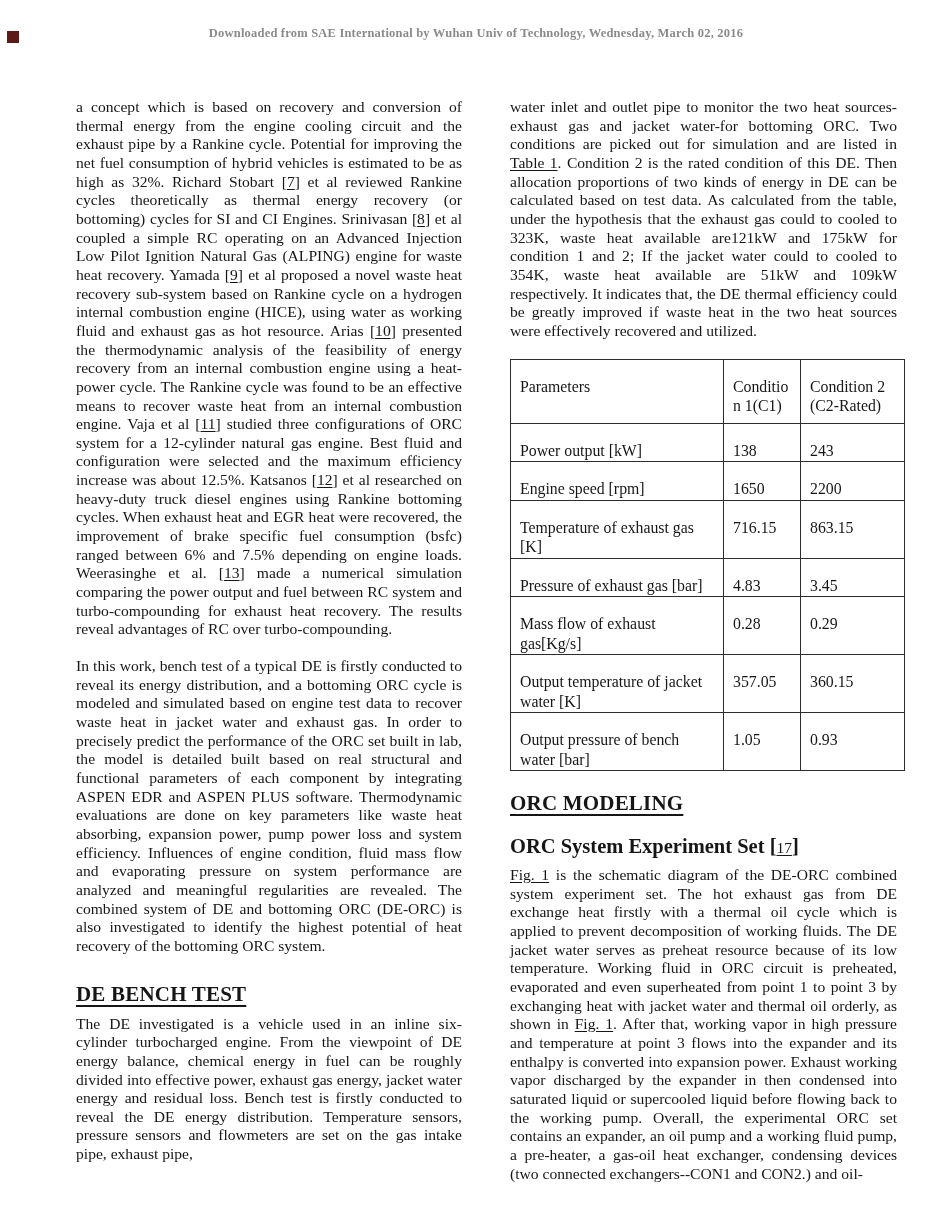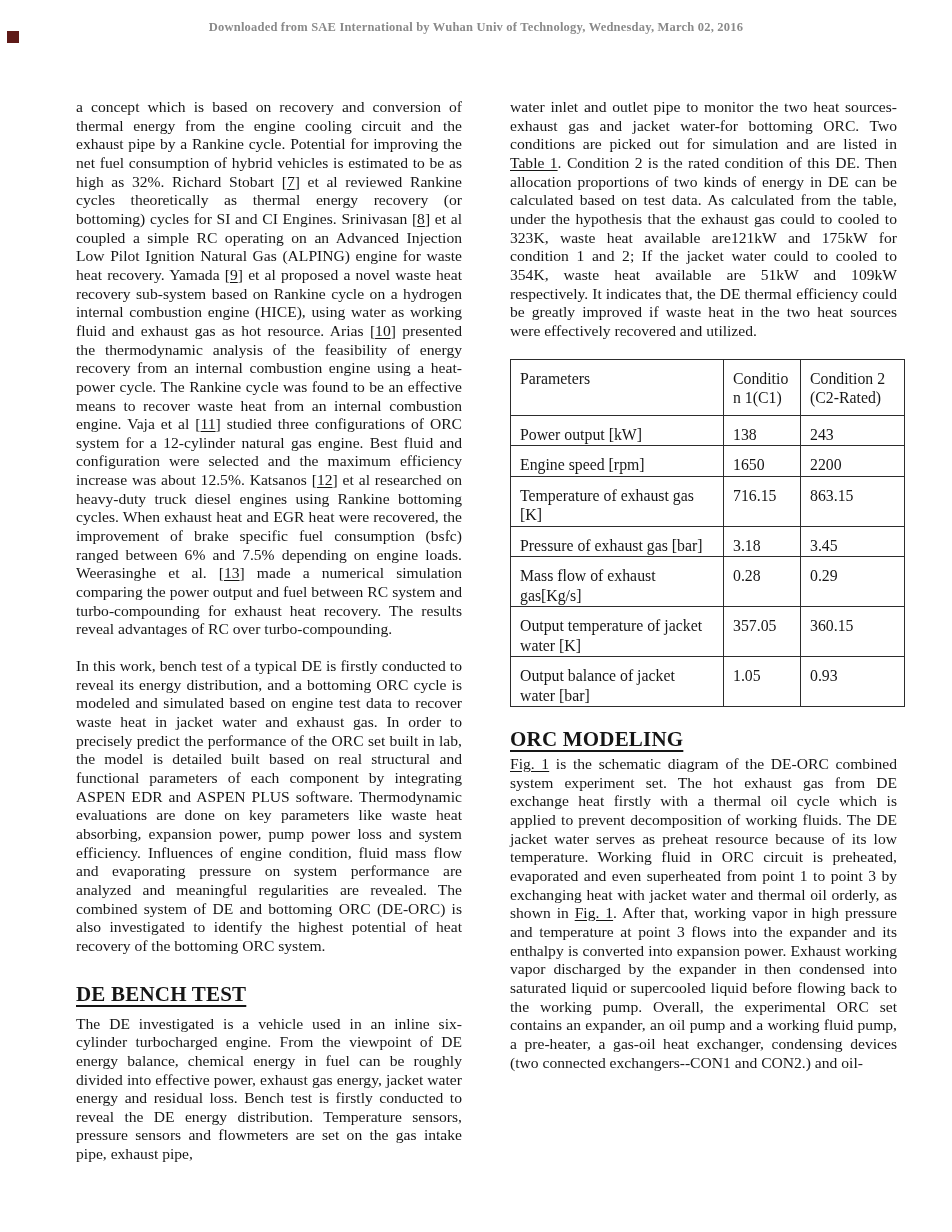--- a/index.html
+++ b/index.html
@@ -2,21 +2,21 @@
 <html><head>
 <meta charset="utf-8">
 <style>
   html,body { margin:0; padding:0; background:#ffffff; }
   .page {
     position:relative; width:952px; height:1232px; background:#ffffff;
     font-family:"Liberation Serif","DejaVu Serif",serif; color:#161616;
     overflow:hidden;
   }
   .dl-header {
-    position:absolute; top:20px; left:0; width:952px; text-align:center;
+    position:absolute; top:26px; left:0; width:952px; text-align:center;
     color:#8a8a8a; font-weight:bold; font-size:12.5px; letter-spacing:0.2px;
   }
   .corner-mark {
     position:absolute; left:7px; top:31px; width:12px; height:12px;
     background:#5e1a17;
   }
   .columns {
     position:absolute; left:57px; top:98px; width:840px;
     display:flex; gap:48px;justify-content:flex-end;
   }
@@ -26,34 +26,34 @@
     margin:0 0 18px 0; font-size:15.6px; line-height:18.65px;
     text-align:justify;
   }
   p.body:last-child { margin-bottom:0; }
   .ref { text-decoration:underline; text-underline-offset:2px; }
   h1.sec {
     margin:26px 0 8px 0; font-size:21px; font-weight:bold;
     text-decoration:underline; text-underline-offset:4px;
     text-decoration-thickness:2px; letter-spacing:0.2px;
   }
-  .col-right h1.sec { margin-top:20px; margin-bottom:3px; }
+  .col-right h1.sec { margin-top:20px; margin-bottom:19px; }
   h2.subsec { margin:12px 0 8px 0; font-size:20.5px; font-weight:bold; }
   h2.subsec .ref { font-weight:normal; font-size:15.5px; }
   .tbl-caption {
     margin:24px 0 7px 0; text-align:center; font-weight:bold;
     font-style:italic; font-size:15.6px;
   }
   table.data {
     border-collapse:collapse; width:387px; table-layout:fixed;
     font-size:15.8px; line-height:19.5px;
   }
   table.data th, table.data td {
     border:1.5px solid #2c2c2c; vertical-align:top; text-align:left;
-    padding:9px 6px 1px 9px; white-space:pre-line; font-weight:normal;
+    padding:17px 6px 1px 9px; white-space:pre-line; font-weight:normal;
   }
   table.data th { padding-bottom:7px; }
   table.data th:nth-child(1), table.data td:nth-child(1) { width:197px; }
   table.data th:nth-child(2), table.data td:nth-child(2) { width:61px; }
   table.data th:nth-child(3), table.data td:nth-child(3) { width:88px; }
 </style>
 </head>
 <body>
 
 <div class="page">
@@ -94,41 +94,42 @@
               <td>2200</td>
             </tr>
             <tr>
               <td>Temperature of exhaust gas
 [K]</td>
               <td>716.15</td>
               <td>863.15</td>
             </tr>
             <tr>
               <td>Pressure of exhaust gas [bar]</td>
-              <td>3.18</td>
+              <td>4.83</td>
               <td>3.45</td>
             </tr>
             <tr>
               <td>Mass flow of exhaust
 gas[Kg/s]</td>
               <td>0.28</td>
               <td>0.29</td>
             </tr>
             <tr>
               <td>Output temperature of jacket
 water [K]</td>
               <td>357.05</td>
               <td>360.15</td>
             </tr>
             <tr>
-              <td>Output balance of jacket
+              <td>Output pressure of bench
 water [bar]</td>
               <td>1.05</td>
               <td>0.93</td>
             </tr>
           </tbody>
       </table>
       <h1 class="sec">ORC MODELING</h1>
+      <h2 class="subsec"><span>ORC System Experiment Set [</span><span class="ref">17</span><span>]</span></h2>
       <p class="body"><span class="ref">Fig. 1</span><span> is the schematic diagram of the DE-ORC combined system experiment set. The hot exhaust gas from DE exchange heat firstly with a thermal oil cycle which is applied to prevent decomposition of working fluids. The DE jacket water serves as preheat resource because of its low temperature. Working fluid in ORC circuit is preheated, evaporated and even superheated from point 1 to point 3 by exchanging heat with jacket water and thermal oil orderly, as shown in </span><span class="ref">Fig. 1</span><span>. After that, working vapor in high pressure and temperature at point 3 flows into the expander and its enthalpy is converted into expansion power. Exhaust working vapor discharged by the expander in then condensed into saturated liquid or supercooled liquid before flowing back to the working pump. Overall, the experimental ORC set contains an expander, an oil pump and a working fluid pump, a pre-heater, a gas-oil heat exchanger, condensing devices (two connected exchangers--CON1 and CON2.) and oil-</span></p>
     </div>
 
   </div>
 </div>
 
 </body></html>

